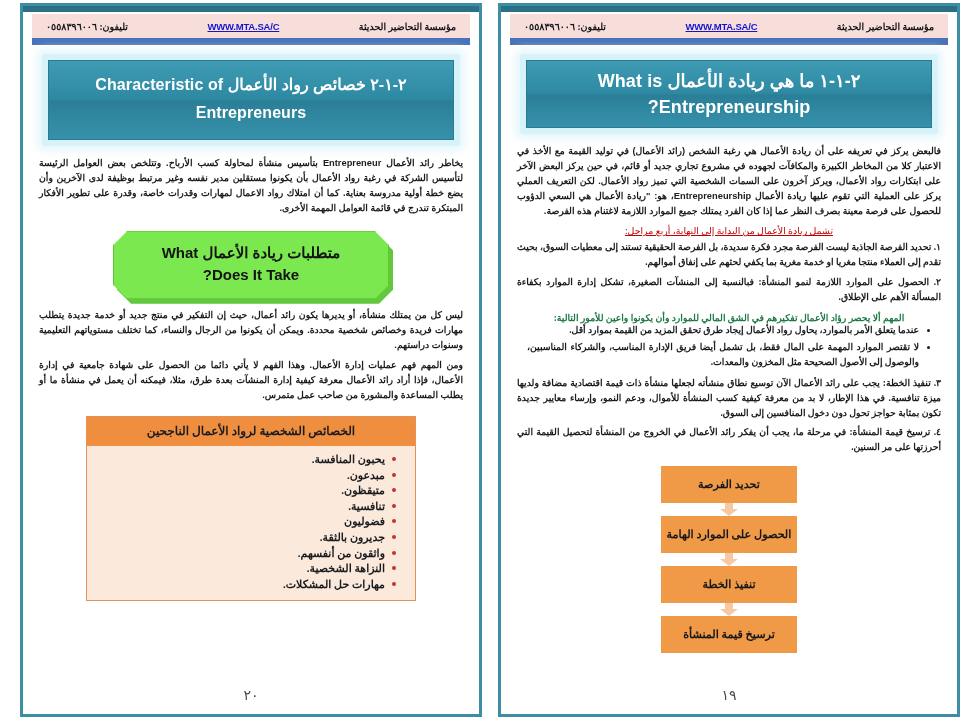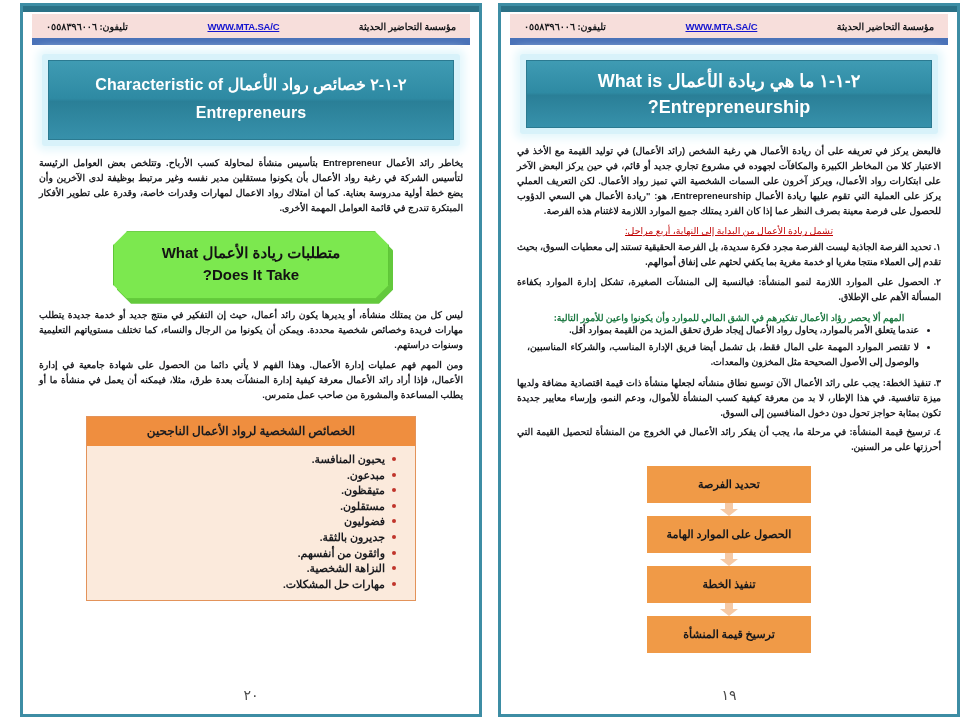--- a/index.html
+++ b/index.html
@@ -188,21 +188,21 @@
   }
   
   .flow {
     margin: 7px auto 0 auto;
     width: 168px;
     display: flex;
     flex-direction: column;
     align-items: center;
   }
   .flow-box {
-    width: 164px;
+    width: 136px;
     height: 37px;
     background: #f09a47;
     display: flex;
     align-items: center;
     justify-content: center;
     color: #16171a;
     font-family: "Liberation Serif", serif;
     font-weight: bold;
     font-size: 11.2px;
   }
@@ -410,21 +410,21 @@
         <p class="para">ليس كل من يمتلك منشأة، أو يديرها يكون رائد أعمال، حيث إن التفكير في منتج جديد أو خدمة جديدة يتطلب مهارات فريدة وخصائص شخصية محددة. ويمكن أن يكونوا من الرجال والنساء، كما تختلف مستوياتهم التعليمية وسنوات دراستهم.</p>
         <p class="para">ومن المهم فهم عمليات إدارة الأعمال. وهذا الفهم لا يأتي دائما من الحصول على شهادة جامعية في إدارة الأعمال، فإذا أراد رائد الأعمال معرفة كيفية إدارة المنشآت بعدة طرق، مثلا، فيمكنه أن يعمل في منشأة ما أو يطلب المساعدة والمشورة من صاحب عمل متمرس.</p>
 
         <div class="chars">
           <div class="chars-head">الخصائص الشخصية لرواد الأعمال الناجحين</div>
           <div class="chars-body">
             <ul>
               <li>يحبون المنافسة.</li>
               <li>مبدعون.</li>
               <li>متيقظون.</li>
-              <li>مستقلون.</li>
+              <li>تنافسية.</li>
               <li>فضوليون</li>
               <li>جديرون بالثقة.</li>
               <li>واثقون من أنفسهم.</li>
               <li>النزاهة الشخصية.</li>
               <li>مهارات حل المشكلات.</li>
             </ul>
           </div>
         </div>
 
         <div class="spacer"></div>

